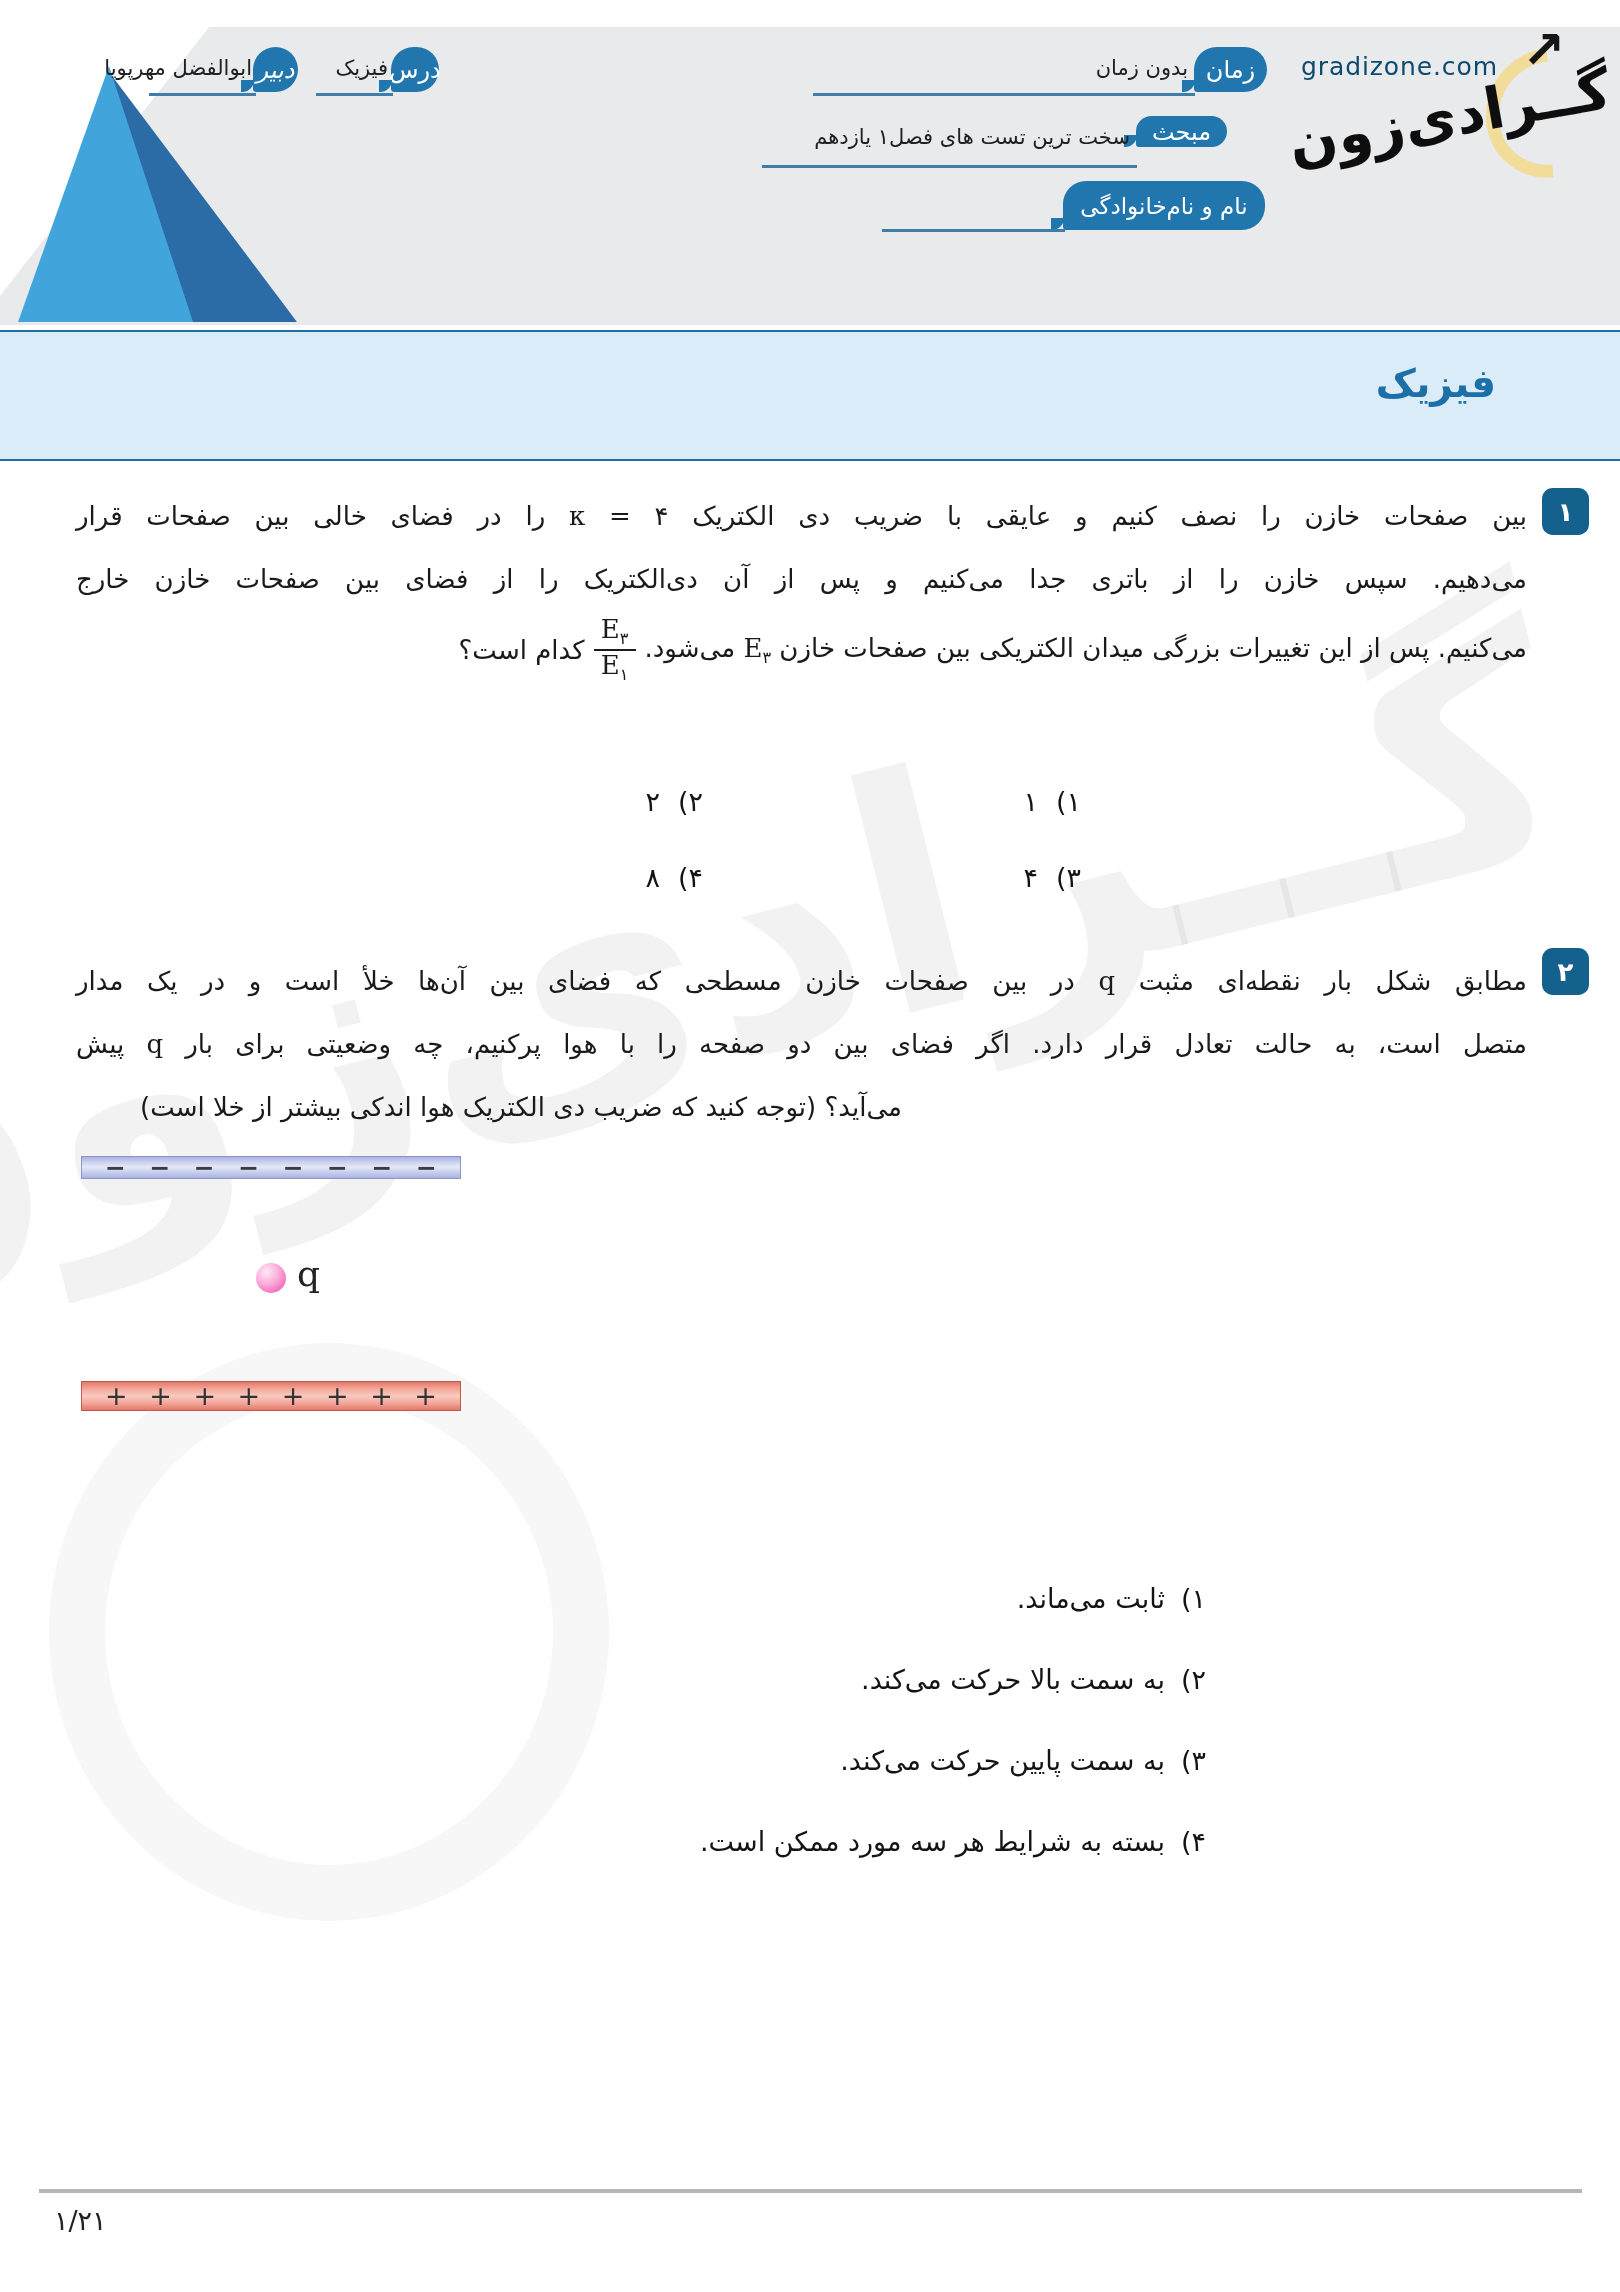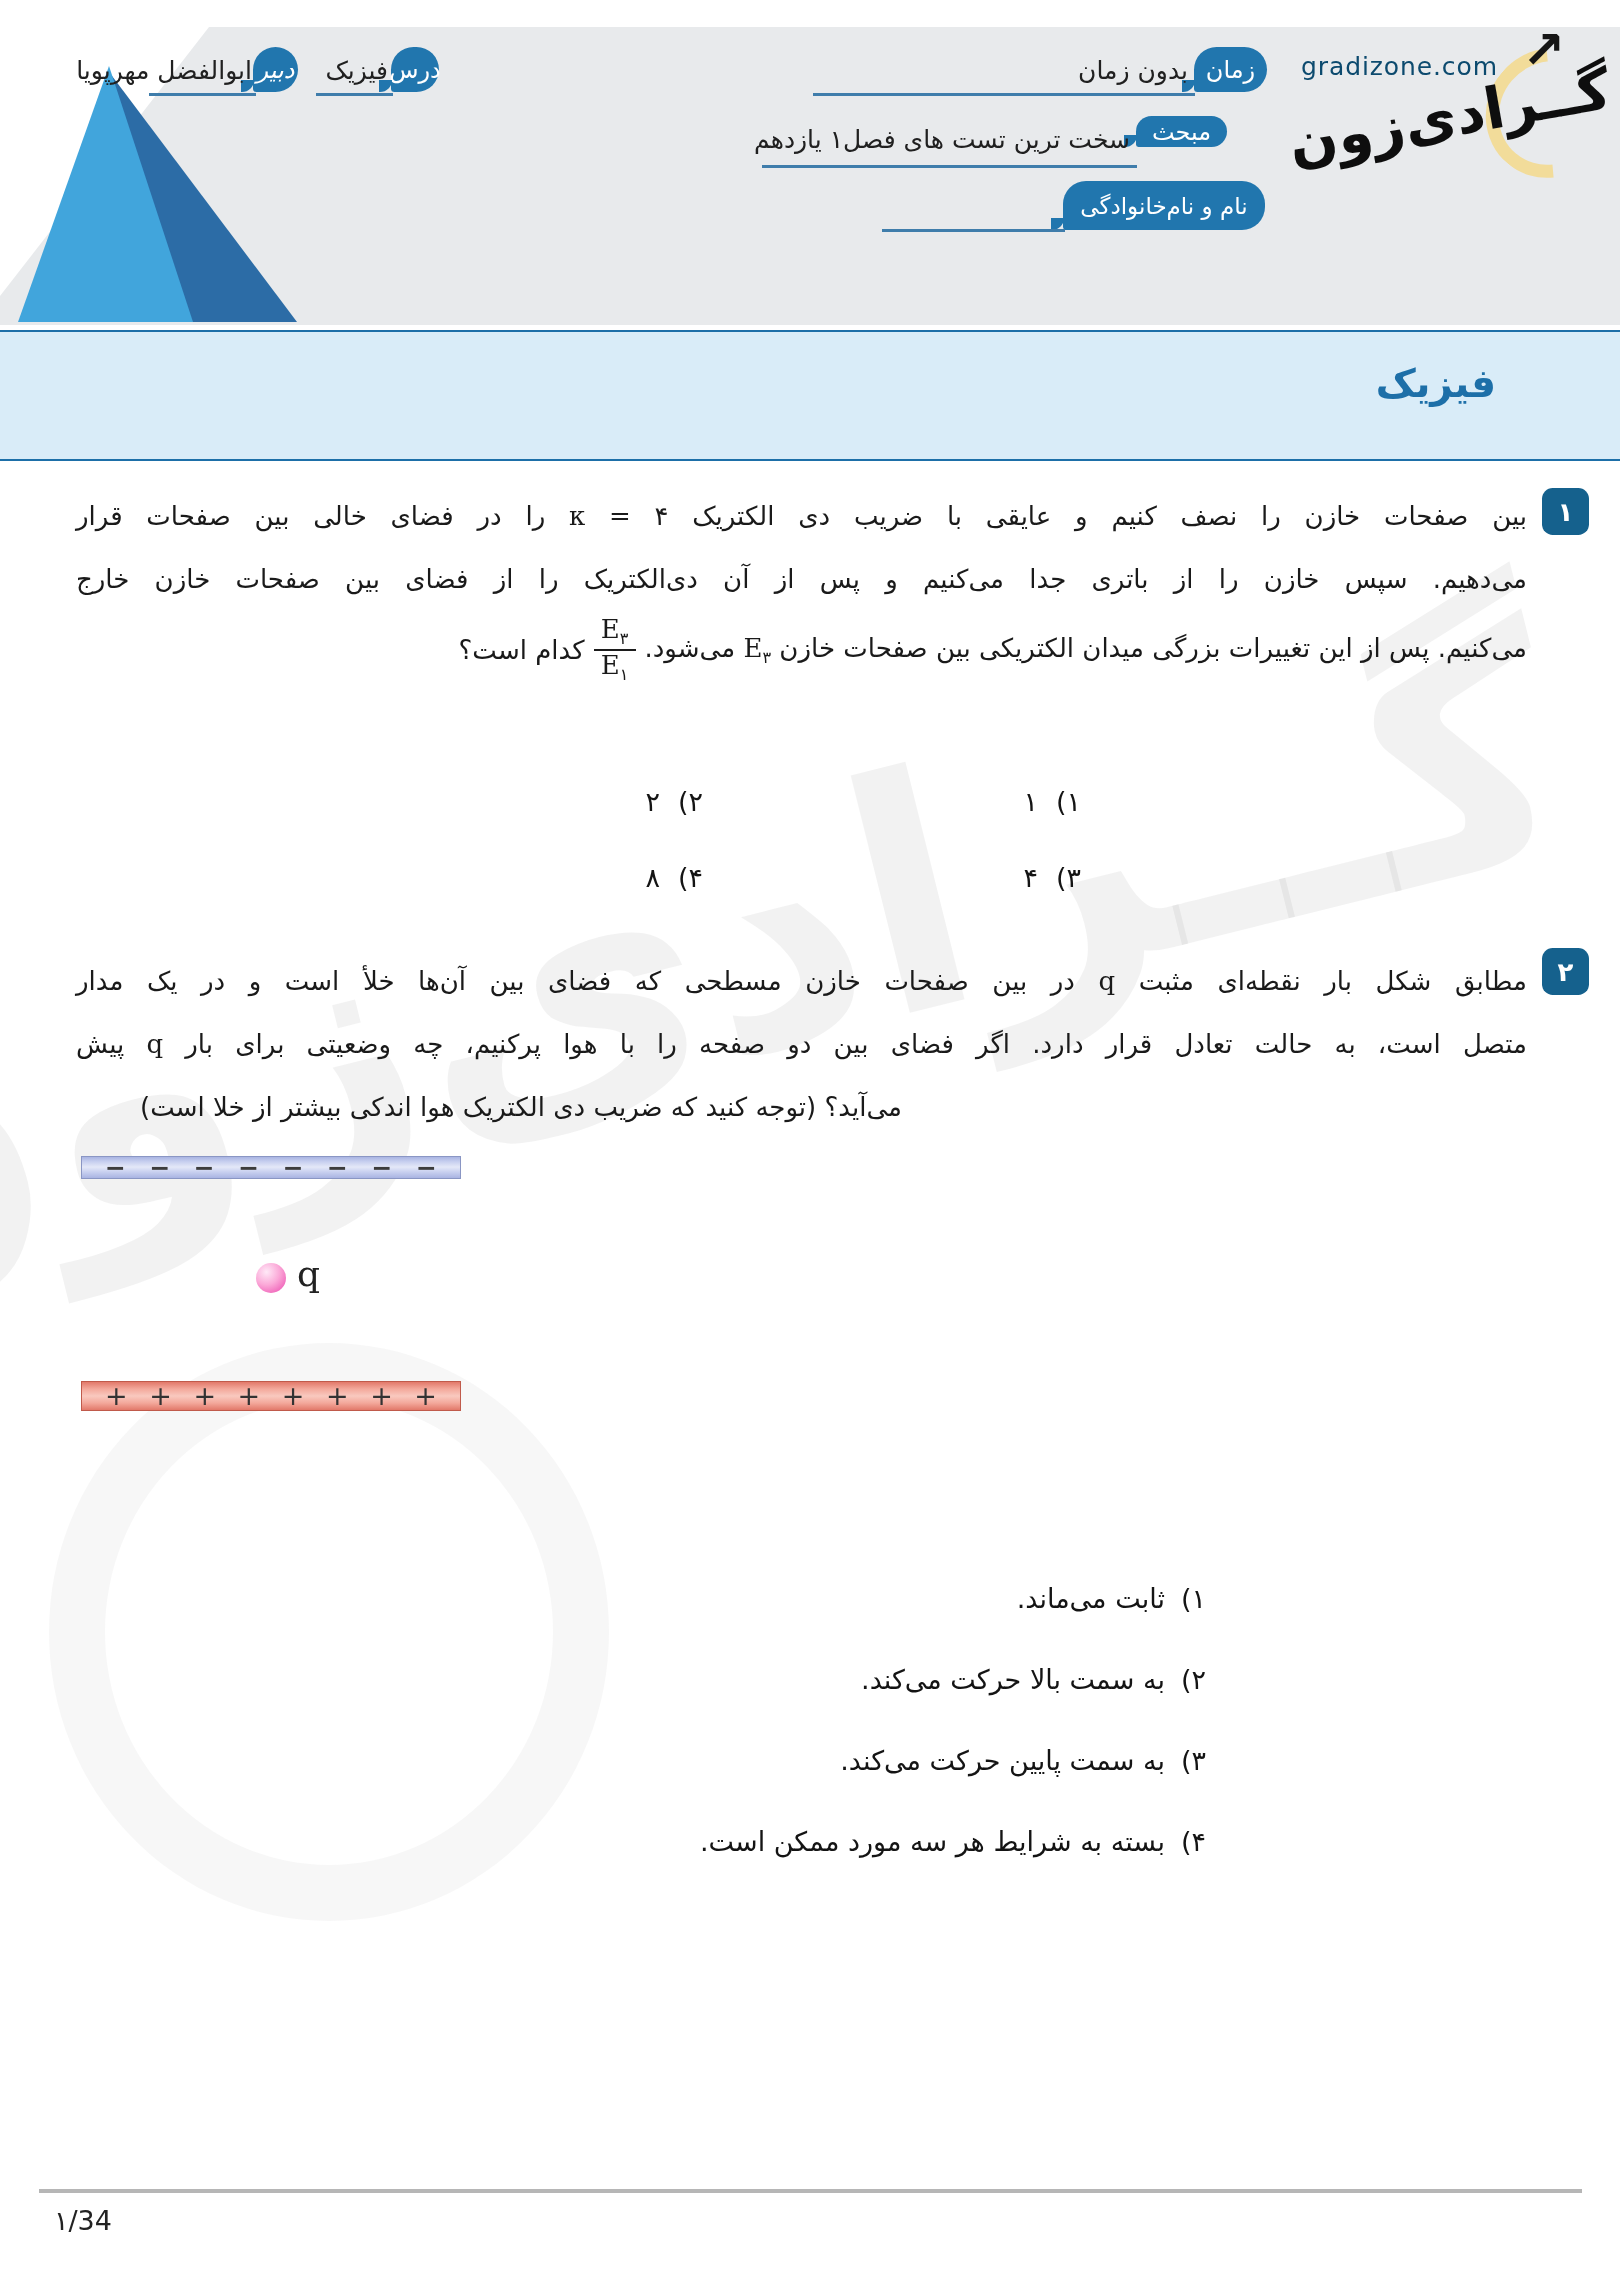--- a/index.html
+++ b/index.html
@@ -22,21 +22,21 @@
             color:#0e0e0e;transform:rotate(-10deg);white-space:nowrap;z-index:3;}
   .swoosh{position:absolute;left:1487px;top:47px;width:100px;height:106px;border:13.4px solid #f2dc9a;
           border-radius:50%;border-top-color:transparent;border-right-color:transparent;transform:rotate(40deg);z-index:2;}
   .arrow{position:absolute;left:1522px;top:19.7px;font-size:52px;font-weight:bold;color:#161616;z-index:3;direction:ltr;}
   
   .pill{position:absolute;background:#2176ae;color:#fff;display:flex;align-items:center;justify-content:center;
         font-size:24px;border-radius:23px 23px 23px 3.6px;z-index:3;white-space:nowrap;}
   .pill::after{content:"";position:absolute;left:-12.5px;bottom:0;width:13.4px;height:12.5px;background:#2176ae;
         border-radius:0 0 14.3px 0;}
   .uline{position:absolute;height:2.7px;background:#3f7dab;z-index:3;}
-  .fval{position:absolute;font-size:25px;color:#202020;white-space:nowrap;z-index:3;}
+  .fval{position:absolute;font-size:21px;color:#202020;white-space:nowrap;z-index:3;}
   .pill-time{left:1194px;top:47px;width:73px;height:45px;}
   .val-time{right:432px;top:56px;}
   .ul-time{left:813px;top:93px;width:382px;}
   .pill-subject{left:391px;top:47px;width:48px;height:45px;}
   .val-subject{right:1232px;top:56px;}
   .ul-subject{left:316px;top:93px;width:77px;}
   .pill-teacher{left:253px;top:47px;width:45px;height:45px;font-style:italic;}
   .val-teacher{right:1368px;top:56px;}
   .ul-teacher{left:149px;top:93px;width:107px;}
   .pill-topic{left:1136px;top:116px;width:91px;height:31px;}
@@ -202,16 +202,16 @@
       <span>۳)</span>
       <span>به سمت پایین حرکت می‌کند.</span>
     </div>
     <div class="q2opt">
       <span>۴)</span>
       <span>بسته به شرایط هر سه مورد ممکن است.</span>
     </div>
   </div>
 
   <div class="footline"></div>
-  <div class="pagenum">۱/34</div>
+  <div class="pagenum">۱/۲۱</div>
 
 </div>
 
 
 </body></html>

